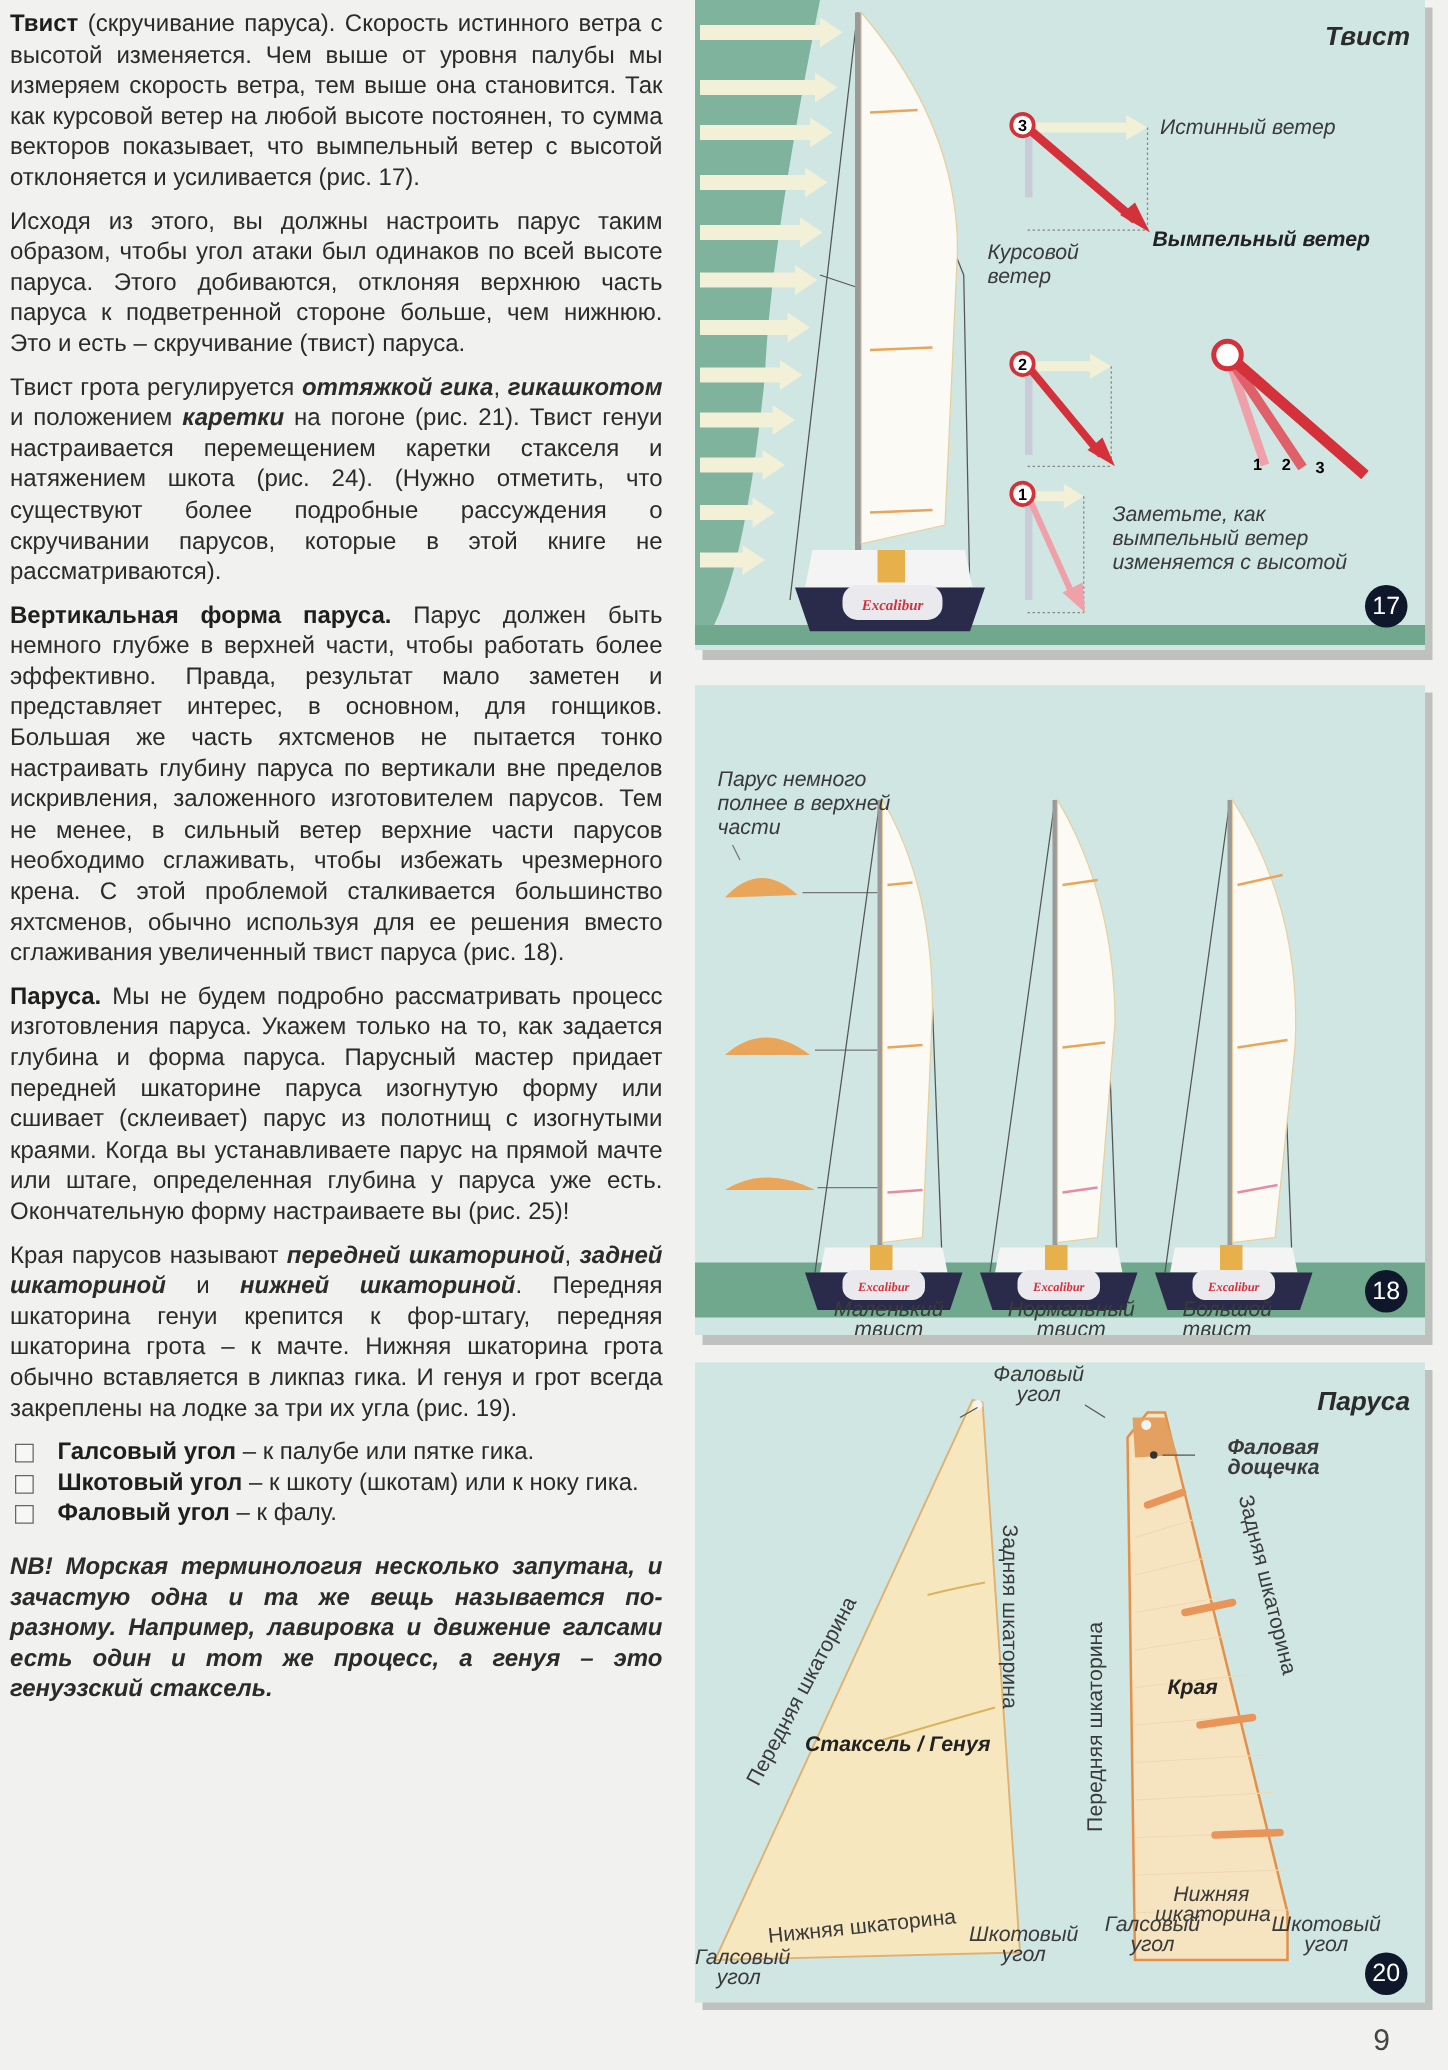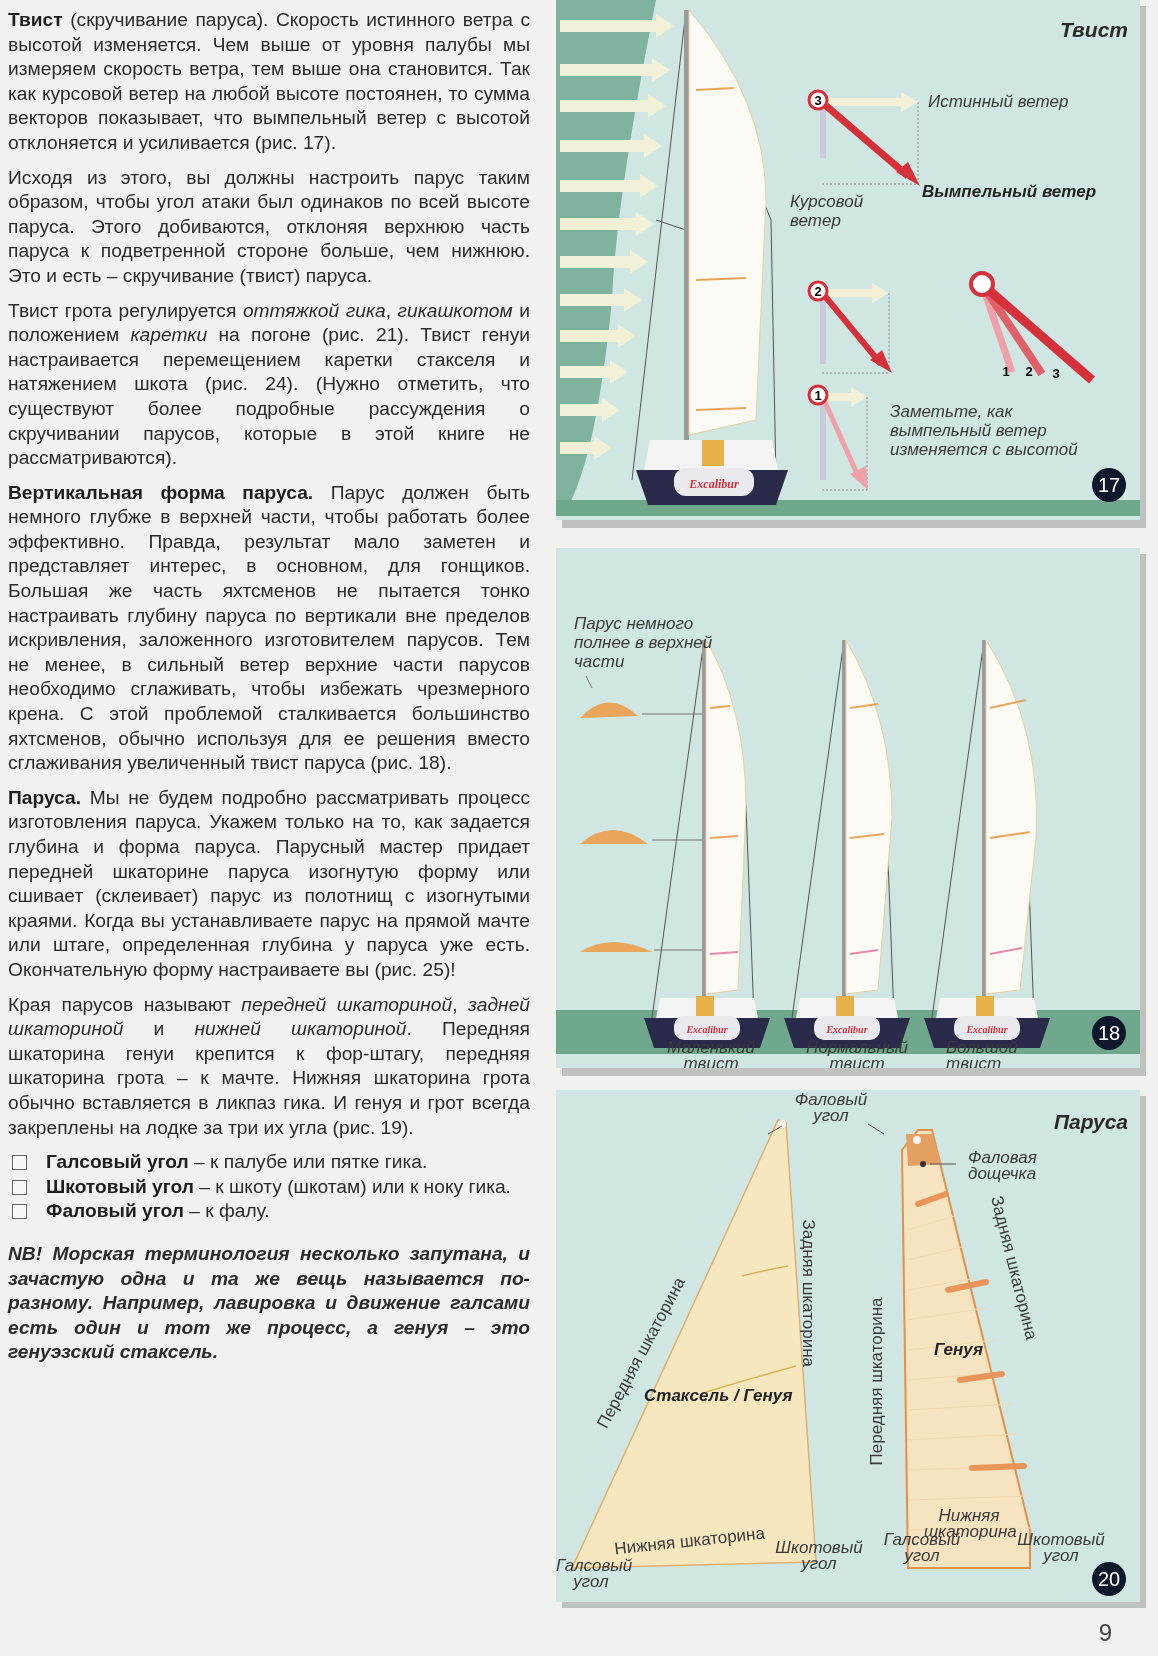--- a/index.html
+++ b/index.html
@@ -1,21 +1,21 @@
 <!DOCTYPE html>
 <html><head>
 <meta charset="utf-8">
 <style>
   html, body { margin:0; padding:0; }
   body { width:1158px; height:1656px; background:#f1f2ef; position:relative; overflow:hidden;
          font-family:"Liberation Sans", "DejaVu Sans", sans-serif; color:#2b2b2b; }
   .col { position:absolute; left:8px; top:8px; width:522px; font-size:19.2px; line-height:24.6px; }
   .col p { margin:0 0 10px 0; text-align:justify; }
   .col b { color:#1e1e1e; }
-  .bi { font-weight:normal; font-style:italic; }
+  .bi { font-weight:bold; font-style:italic; }
   .bullets { margin:8px 0 10px 0; padding:0; list-style:none; }
   .bullets li { position:relative; padding-left:38px; line-height:24.6px; }
   .bullets li .box { position:absolute; left:4px; top:5px; width:13px; height:13px; border:1.5px solid #666; background:#f7f7f5; }
   .nb { font-weight:bold; font-style:italic; margin-top:18px !important; }
   .panel { position:absolute; left:556px; width:584px; background:#cfe6e2; overflow:hidden; }
   .panel-shadow { position:absolute; background:#bfc1be; }
   .fig-title { position:absolute; right:12px; font-weight:bold; font-style:italic; font-size:21px; color:#2b2b2b; }
   .fig-num { position:absolute; width:34px; height:34px; border-radius:50%; background:#0f172a; color:#fff; font-weight:normal; font-size:20px; line-height:34px; text-align:center; }
   .lbl { position:absolute; font-style:italic; font-size:17px; color:#3a3a3a; line-height:19px; }
   .lbl.b { font-weight:bold; color:#222; }
@@ -247,23 +247,23 @@
         <line x1="416" y1="378" x2="468" y2="376"></line>
       </g>
     <g stroke="#555" stroke-width="1">
         <line x1="212" y1="44" x2="226" y2="36"></line>
         <line x1="312" y1="34" x2="328" y2="44"></line>
         <line x1="374" y1="74" x2="400" y2="74"></line>
       </g>
   </svg>
   <div class="fig-title" style="top:20px;">Паруса</div>
   <div class="lbl" style="left:220px;top:2px;width:110px;text-align:center;line-height:16px;">Фаловый угол</div>
-  <div class="lbl" style="left:412px;top:60px;width:90px;line-height:16px;">Фаловая дощечка</div>
+  <div class="lbl" style="left:426px;top:60px;width:90px;line-height:16px;font-weight:bold;">Фаловая дощечка</div>
   <div class="lbl b" style="left:88px;top:296px;width:150px;">Стаксель / Генуя</div>
-  <div class="lbl b" style="left:378px;top:250px;">Генуя</div>
+  <div class="lbl b" style="left:378px;top:250px;">Края</div>
   <div class="lbl" style="left:-2px;top:248px;width:180px;transform:rotate(-62deg);font-style:normal;">Передняя шкаторина</div>
   <div class="lbl" style="left:162px;top:210px;width:180px;transform:rotate(90deg);font-style:normal;">Задняя шкаторина</div>
   <div class="lbl" style="left:230px;top:276px;width:180px;transform:rotate(-90deg);font-style:normal;">Передняя шкаторина</div>
   <div class="lbl" style="left:372px;top:184px;width:180px;transform:rotate(76deg);font-style:normal;">Задняя шкаторина</div>
   <div class="lbl" style="left:58px;top:440px;width:180px;transform:rotate(-6deg);font-style:normal;">Нижняя шкаторина</div>
   <div class="lbl" style="left:368px;top:418px;width:90px;text-align:center;line-height:16px;">Нижняя шкаторина</div>
   <div class="lbl" style="left:0;top:468px;width:70px;text-align:center;line-height:16px;">Галсовый угол</div>
   <div class="lbl" style="left:218px;top:450px;width:90px;text-align:center;line-height:16px;">Шкотовый угол</div>
   <div class="lbl" style="left:326px;top:442px;width:80px;text-align:center;line-height:16px;">Галсовый угол</div>
   <div class="lbl" style="left:460px;top:442px;width:90px;text-align:center;line-height:16px;">Шкотовый угол</div>

